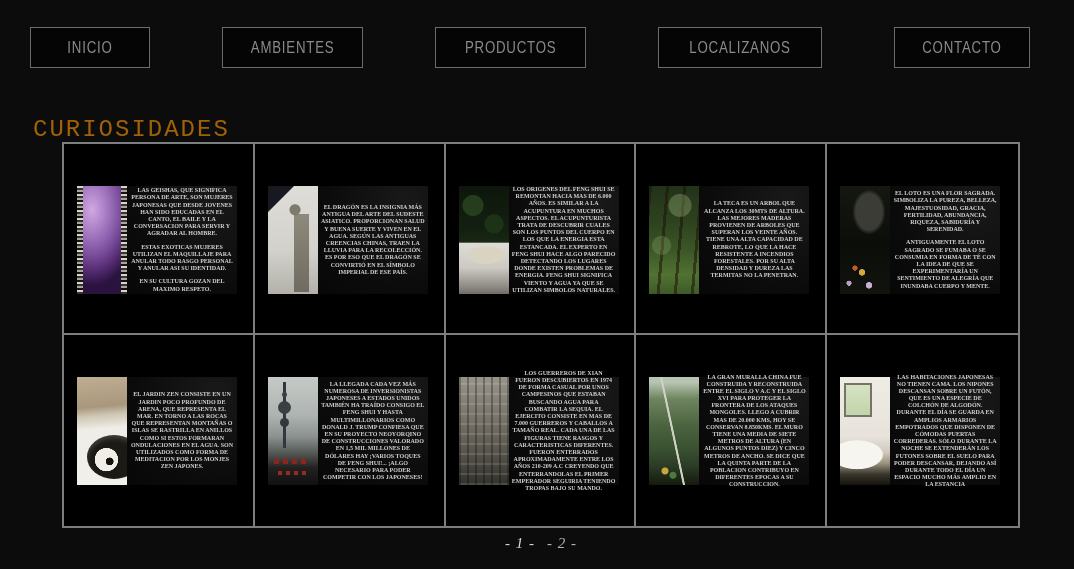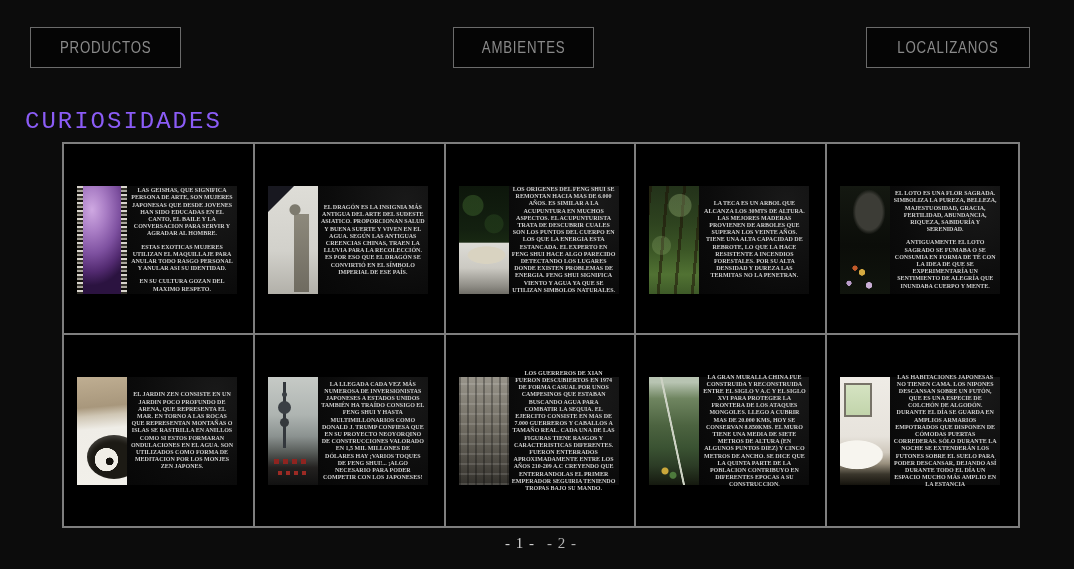--- a/index.html
+++ b/index.html
@@ -19,23 +19,23 @@
     border:1px solid #6b6b6b;background:#050505;
     display:flex;align-items:center;justify-content:center;
     cursor:pointer;
   }
   .nav-label{
     color:#8a8a8a;font-size:17px;letter-spacing:1px;
     display:inline-block;transform:scaleX(0.78);white-space:nowrap;
   }
   
   .page-title{
-    position:absolute;left:25px;top:108px;margin:0;
+    position:absolute;left:25px;top:108px;margin:8px;
     font-family:"Liberation Mono", monospace;font-weight:normal;
-    font-size:24px;letter-spacing:2px;color:#8b5cf6;
+    font-size:24px;letter-spacing:2px;color:#a16207;
   }
   
   .grid{
     position:absolute;left:62px;top:142px;width:958px;height:386px;
     box-sizing:border-box;border:2px solid #7e7e7e;background:#000;
     display:grid;grid-template-columns:repeat(5,1fr);grid-template-rows:repeat(2,1fr);
   }
   .cell{
     box-sizing:border-box;background:#000;
     border-right:2px solid #7e7e7e;border-bottom:2px solid #7e7e7e;
@@ -55,20 +55,21 @@
   .card-panel p{
     margin:0 0 6px 0;
     font-family:"Liberation Serif", serif;font-weight:bold;
     font-size:6px;line-height:1.2;color:#cfcfcf;text-align:center;
   }
   .card-panel p:last-child{margin-bottom:0;}
   
   .pagination{
     position:absolute;left:62px;width:958px;top:534px;
     text-align:center;
+    font-style:italic;
   }
   .page-link{
     font-family:"Liberation Serif", serif;font-size:15px;
     color:#b5b5b5;letter-spacing:1px;margin:0 6px;cursor:pointer;display:inline-block;
   }
   .page-link.current{color:#d6d6d6;}
   
   .geisha-image{
     background:radial-gradient(95% 70% at 30% 22%, #cfa9e2 0%, #a87cc4 30%, #7e51a0 58%, #522a70 82%, #2b1340 100%);
   }
@@ -149,35 +150,41 @@
       radial-gradient(36px 20px at 34% 72%, #f7f5ef 0 70%, transparent 74%),
       linear-gradient(#d5e3c2,#c2d4ab) 6px 8px / 24px 30px no-repeat,
       linear-gradient(#777368,#777368) 4px 6px / 28px 34px no-repeat,
       linear-gradient(180deg,#efece6 0%,#e7e3dc 55%,#cfc8bc 70%,#9a917f 80%,#3a362c 90%,#15130d 100%);
   }
 </style>
 </head>
 <body>
 
 <nav class="topnav" id="topnav">
-
+  <div class="nav-btn">
+    <span class="nav-label">INICIO</span>
+  </div>
+
+
+  <div class="nav-btn">
+    <span class="nav-label">AMBIENTES</span>
+  </div>
 
   <div class="nav-btn">
     <span class="nav-label">PRODUCTOS</span>
   </div>
 
-  <div class="nav-btn">
-    <span class="nav-label">AMBIENTES</span>
-  </div>
-
 
   <div class="nav-btn">
     <span class="nav-label">LOCALIZANOS</span>
   </div>
 
+  <div class="nav-btn">
+    <span class="nav-label">CONTACTO</span>
+  </div>
 </nav>
 
 <h1 class="page-title">CURIOSIDADES</h1>
 
 <div class="grid" id="grid">
   <div class="cell">
     <div class="card">
       <div class="card-img geisha-image"></div>
       <div class="card-panel">
           <p>LAS GEISHAS, QUE SIGNIFICA PERSONA DE ARTE, SON MUJERES JAPONESAS QUE DESDE JOVENES HAN SIDO EDUCADAS EN EL CANTO, EL BAILE Y LA CONVERSACION PARA SERVIR Y AGRADAR AL HOMBRE.</p>

